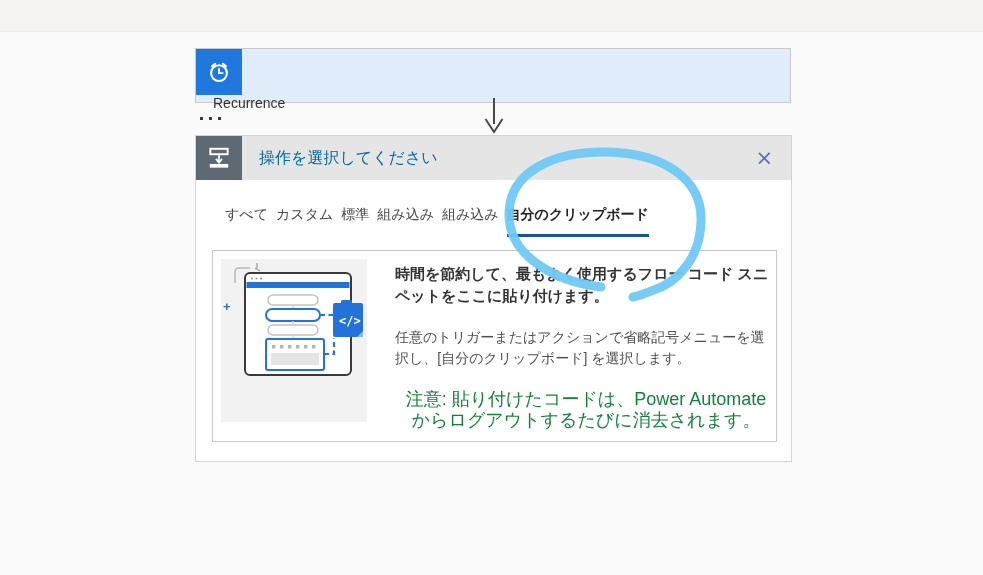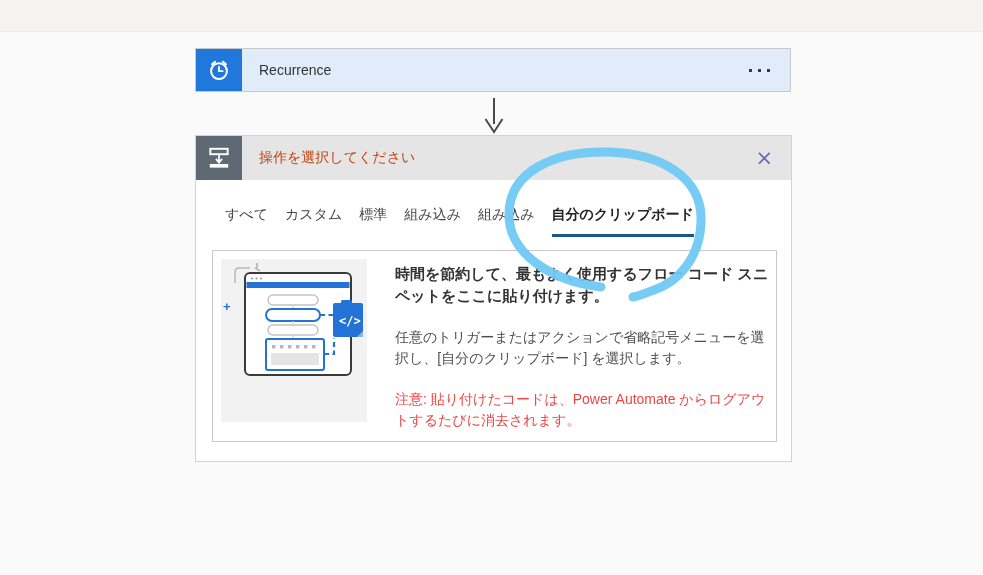--- a/index.html
+++ b/index.html
@@ -11,23 +11,23 @@
     overflow:hidden;
     color:#333;
   }
   .top-band {
     position:absolute; left:0; top:0; width:983px; height:32px;
     background:#f4f3f1; border-bottom:1px solid #eeedec;
   }
 
   
   .trigger-card {
-    position:absolute; left:195px; top:48px; width:596px; height:44px;
+    position:absolute; left:195px; top:48px; width:596px; height:55px;
     background:#e0ecfa; border:1px solid #c9c9c9;
-    display:flex; align-items:center;
+    display:flex; flex-direction:column;
   }
   .trigger-icon {
     width:46px; height:100%; background:#2178dc;
     display:flex; align-items:center; justify-content:center; flex:0 0 46px;
   }
   .trigger-title { margin-left:17px; font-size:14px; color:#333; flex:1; }
   .card-menu {
     margin-right:16px; display:flex; gap:6px; align-items:center;
     padding:6px 4px; cursor:pointer;
   }
@@ -41,49 +41,49 @@
     position:absolute; left:195px; top:135px; width:597px; height:327px;
     background:#ffffff; border:1px solid #d3d3d3;
   }
   .panel-header {
     height:44px; background:#e5e5e5; display:flex; align-items:center;
   }
   .panel-header-icon {
     width:46px; height:44px; background:#5e6974; flex:0 0 46px;
     display:flex; align-items:center; justify-content:center;
   }
-  .panel-header-title { margin-left:17px; font-size:14px; color:#c2410c; flex:1; }
+  .panel-header-title { margin-left:17px; font-size:16px; color:#0369a1; flex:1; }
   .panel-close {
     margin-right:12px; color:#5f6eb3; font-size:21px; line-height:1;
     background:none; border:none; cursor:pointer; padding:2px 6px;
     font-family:"DejaVu Sans", sans-serif;
   }
   .tabs {
-    display:flex; gap:17px; margin:26px 0 0 29px; align-items:flex-start;
+    display:flex; gap:8px; margin:26px 0 0 29px; align-items:flex-start;
   }
   .tab {
     font-size:14px; color:#454545; padding-bottom:10px; cursor:pointer;
     border-bottom:3px solid transparent; white-space:nowrap;
   }
   .tab.active { font-weight:bold; color:#222; border-bottom-color:#14588f; }
 
   .content-box {
     position:absolute; left:16px; top:114px; width:565px; height:192px;
     border:1px solid #c8c8c8; background:#fff;
   }
   .illustration {
     position:absolute; left:8px; top:8px; width:146px; height:163px;
     background:#f2f2f2;
   }
   .info-text {
     position:absolute; left:182px; top:12px; width:382px;
   }
   .info-heading { font-size:15px; font-weight:bold; color:#333; line-height:22px; }
   .info-body { font-size:14px; color:#4f4f4f; line-height:21px; margin-top:20px; }
-  .info-note { font-size:14px; color:#ef4444; line-height:21px; margin-top:20px; }
+  .info-note { font-size:18px; color:#15803d; line-height:21px; margin-top:20px;text-align:center; }
 
   
   .annotation-overlay {
     position:absolute; left:0; top:0; width:983px; height:575px;
     pointer-events:none; z-index:50;
   }
 </style>
 </head>
 <body>
 

